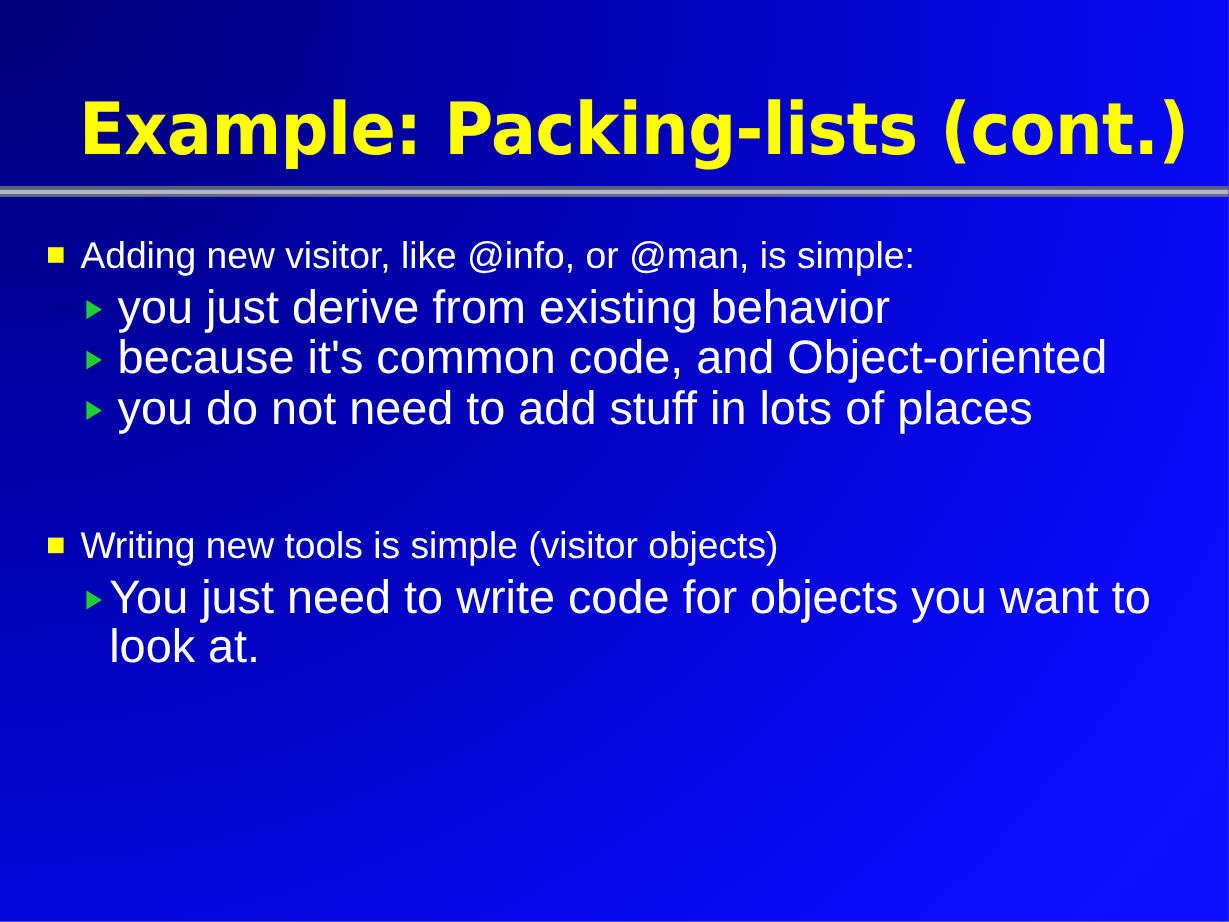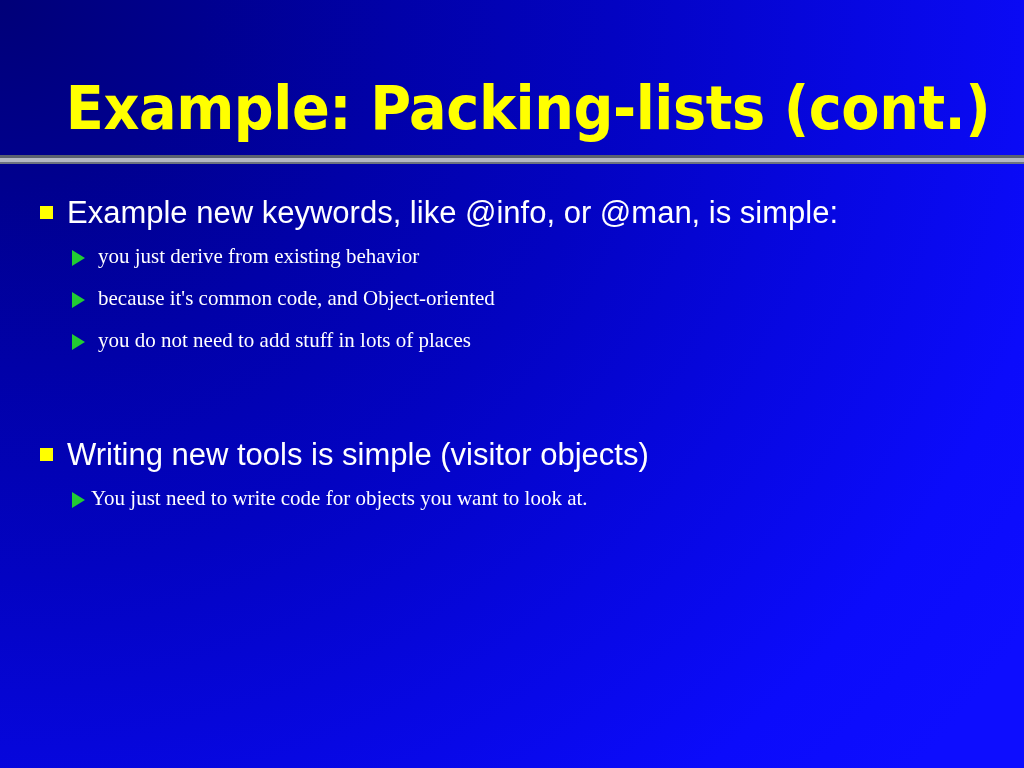--- a/index.html
+++ b/index.html
@@ -130,23 +130,23 @@
     width: 0;
     height: 0;
     border-top: 8px solid transparent;
     border-bottom: 8px solid transparent;
     border-left: 13px solid #22cc33;
     margin-top: 14px;
     margin-right: 13px;
   }
   .level2 .text {
     color: #ffffff;
-    font-size: 21px;
+    font-size: 39px;
     line-height: 41px;
-    font-family: Liberation Serif, serif;
+    font-family: Liberation Sans, sans-serif;
   }
 
   
   .group-gap {
     height: 72px;
   }
 
   
   .level2.wrapping {
     white-space: normal;
@@ -169,21 +169,21 @@
   <div id="title-divider">
     <div class="rule-dark"></div>
     <div class="rule-light"></div>
     <div class="rule-shadow"></div>
   </div>
 
   <div id="body-area">
 
     <div class="bullet-row level1">
       <span class="marker"></span>
-      <span class="text">Example new keywords, like @info, or @man, is simple:</span>
+      <span class="text">Adding new visitor, like @info, or @man, is simple:</span>
     </div>
 
     <div class="bullet-row level2">
       <span class="marker"></span>
       <span class="text">you just derive from existing behavior</span>
     </div>
 
     <div class="bullet-row level2">
       <span class="marker"></span>
       <span class="text">because it's common code, and Object-oriented</span>

